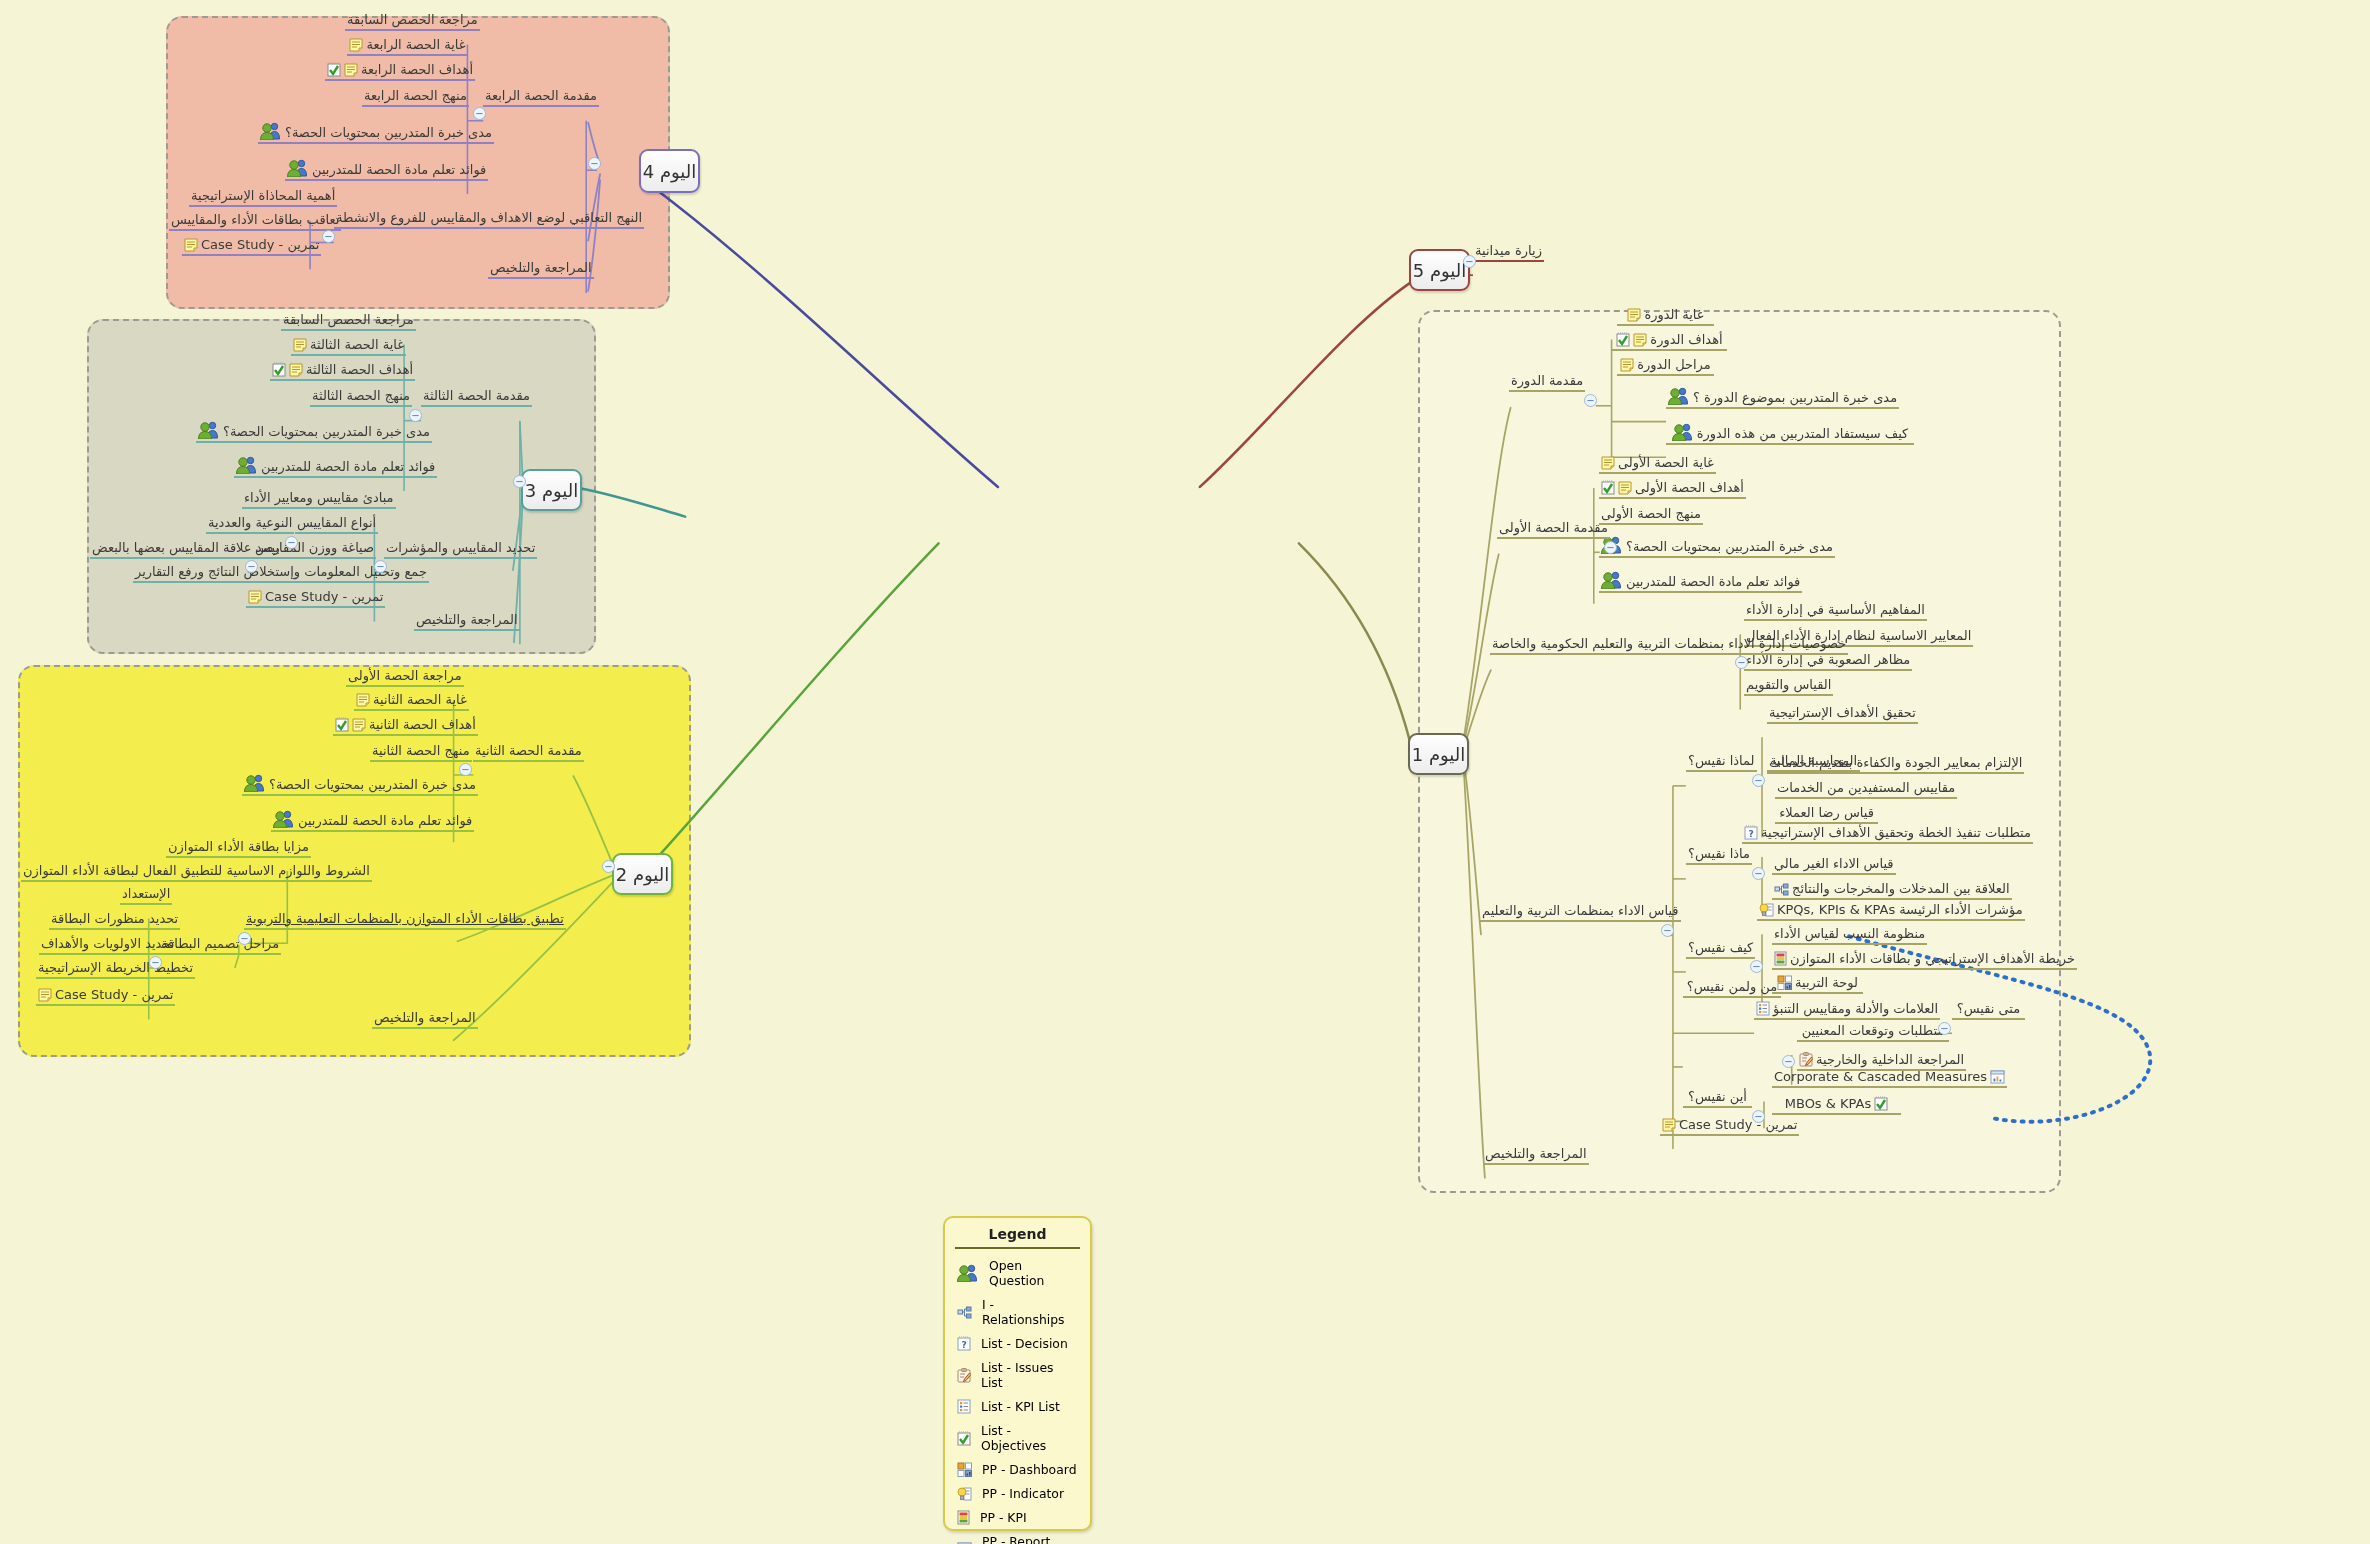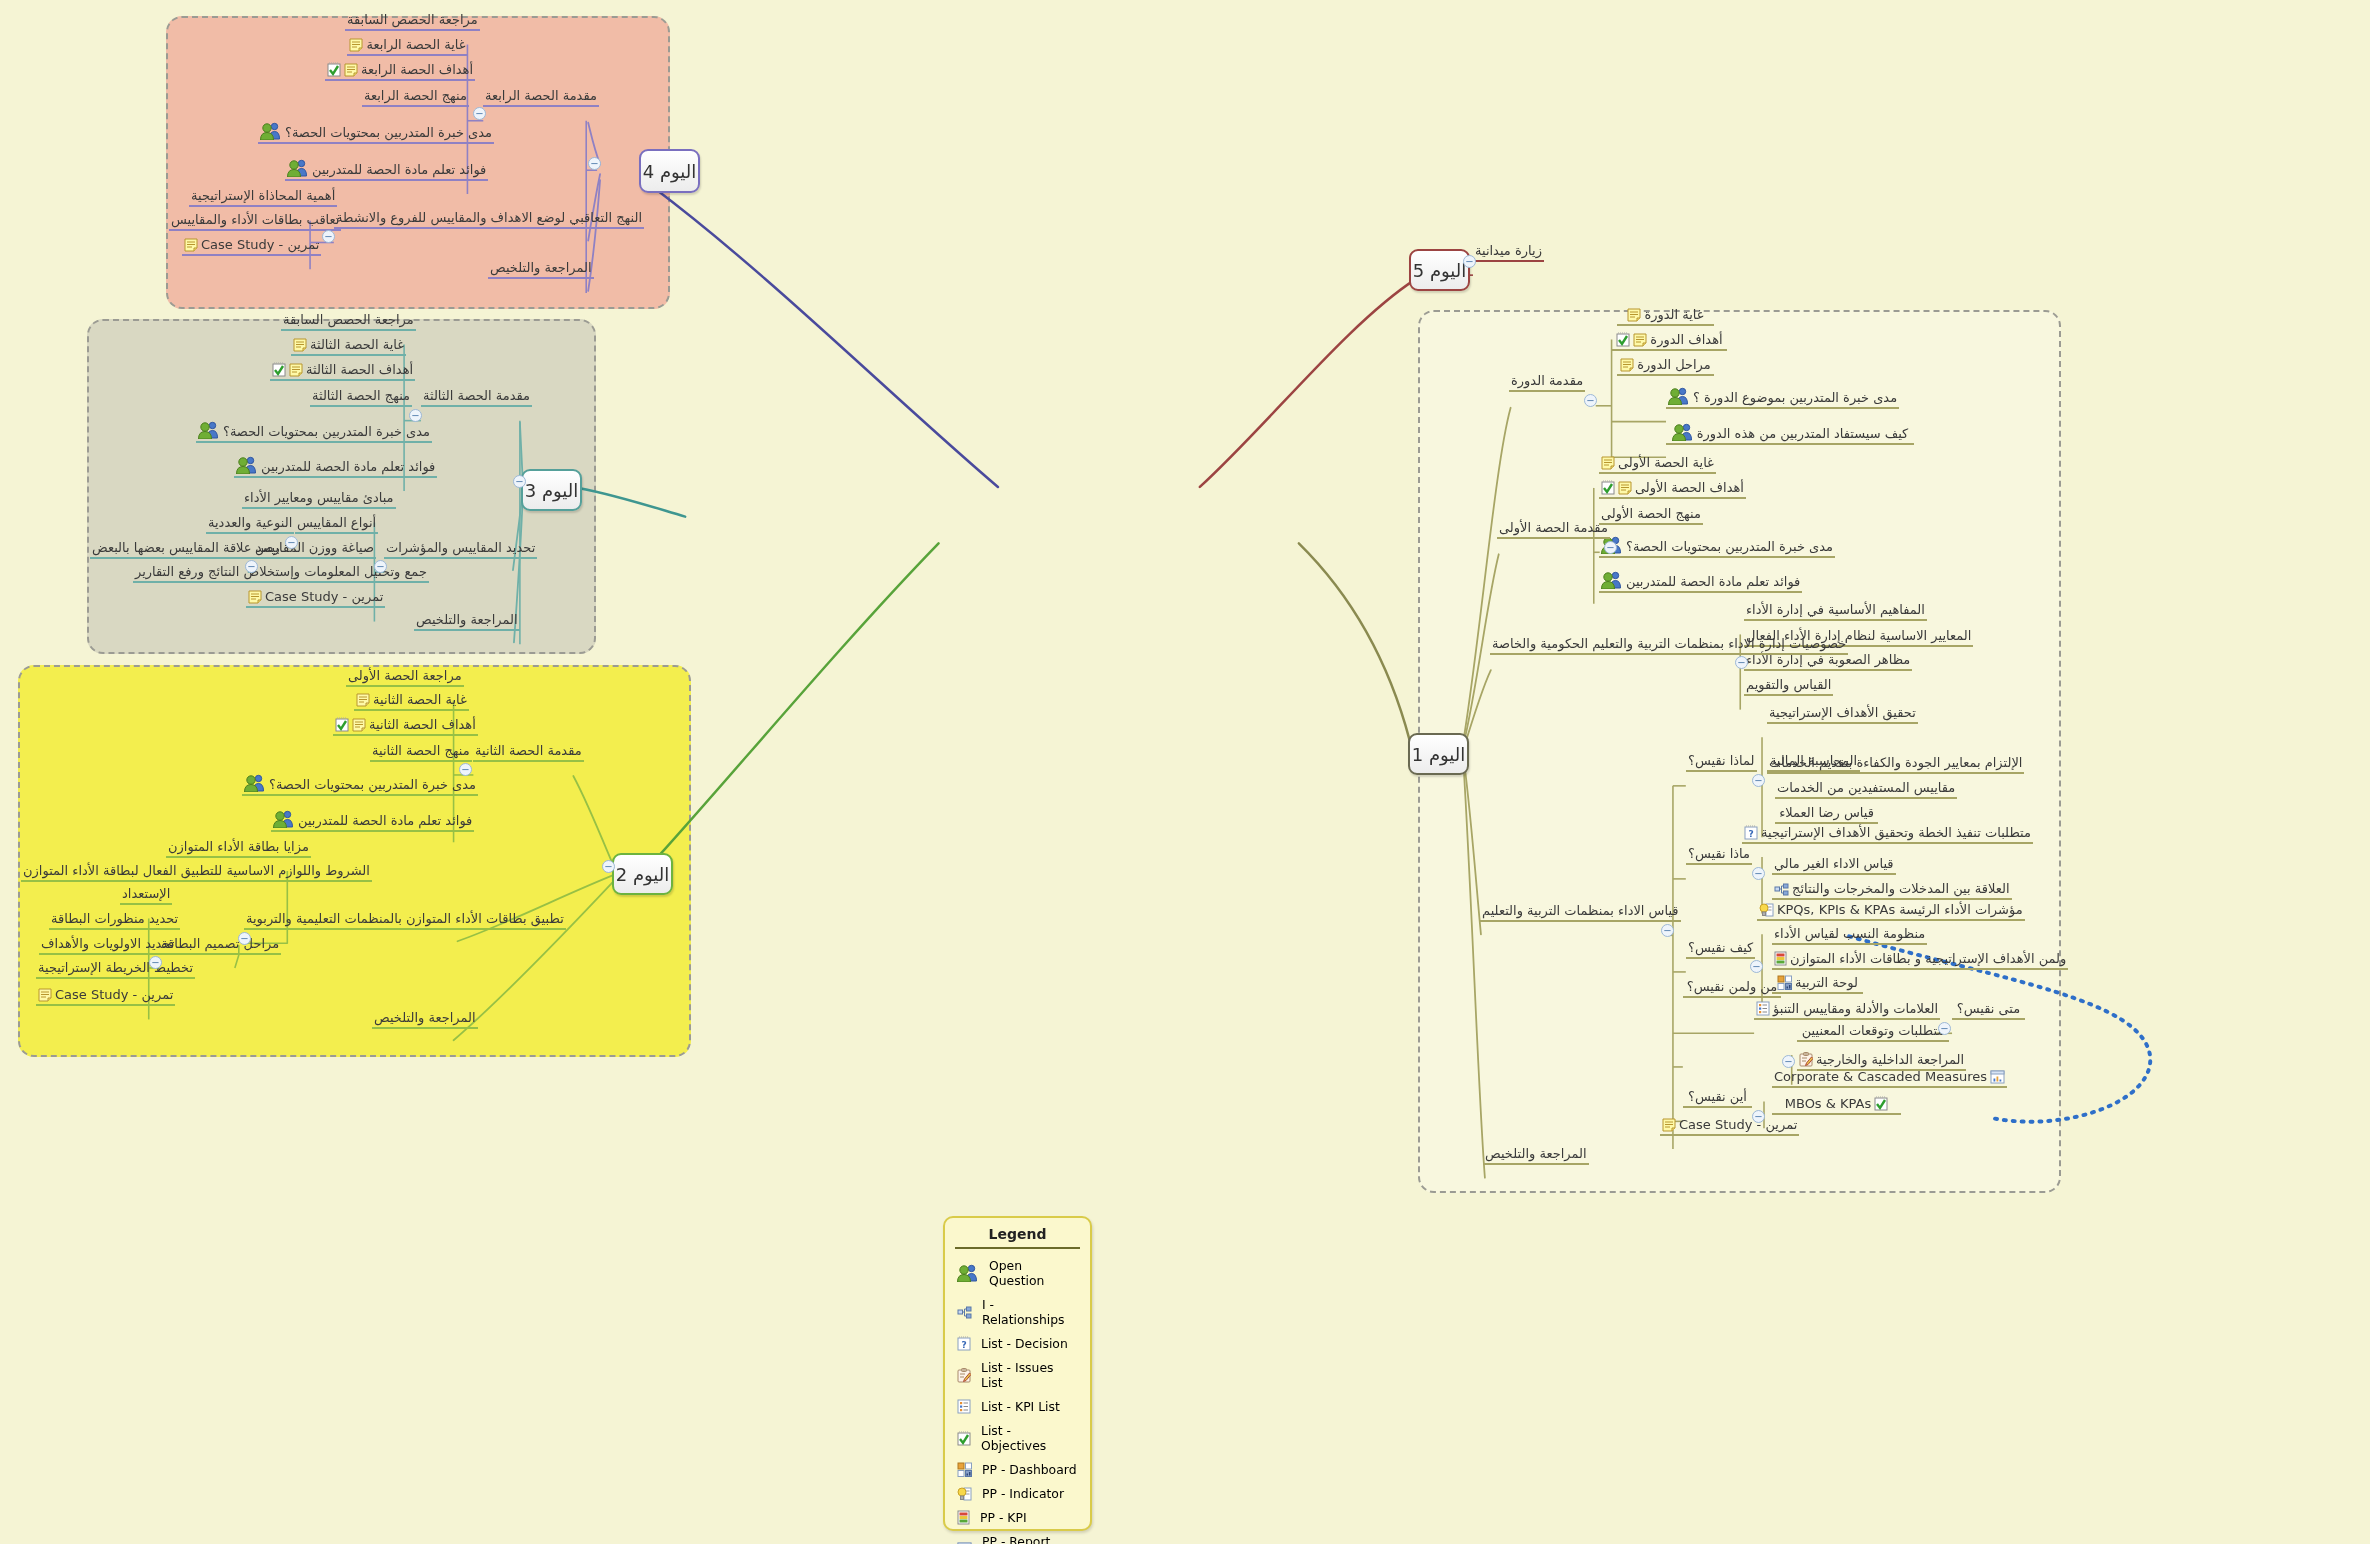--- a/index.html
+++ b/index.html
@@ -426,21 +426,21 @@
     </div>
     <div class="topic" style="left: 21px; top: 862px; min-width: 264px; border-bottom-color: rgb(151, 192, 69);">
       <span>الشروط واللوازم الاساسية للتطبيق الفعال لبطاقة الأداء المتوازن</span>
     </div>
     <div class="topic" style="left: 120px; top: 885px; min-width: 44px; border-bottom-color: rgb(151, 192, 69);">
       <span>الإستعداد</span>
     </div>
     <div class="topic" style="left: 49px; top: 910px; min-width: 100px; border-bottom-color: rgb(151, 192, 69);">
       <span>تحديد منظورات البطاقة</span>
     </div>
-    <div class="topic" style="left: 244px; top: 910px; min-width: 210px; border-bottom-color: rgb(151, 192, 69);">
+    <div class="topic" style="left: 244px; top: 910px; min-width: 210px; border-bottom-color: rgb(151, 192, 69); text-decoration: underline;">
       <span>تطبيق بطاقات الأداء المتوازن بالمنظمات التعليمية والتربوية</span>
     </div>
     <div class="topic" style="left: 39px; top: 935px; min-width: 92px; border-bottom-color: rgb(151, 192, 69);">
       <span>تحديد الاولويات والأهداف</span>
     </div>
     <div class="topic" style="left: 159px; top: 935px; min-width: 75px; border-bottom-color: rgb(151, 192, 69);">
       <span>مراحل تصميم البطاقة</span>
     </div>
     <div class="topic" style="left: 36px; top: 959px; min-width: 91px; border-bottom-color: rgb(151, 192, 69);">
       <span>تخطيط الخريطة الإستراتيجية</span>
@@ -637,21 +637,21 @@
           <line x1="8.5" y1="5" x2="12.5" y2="5" stroke="#999"></line>
           <line x1="8.5" y1="8" x2="12.5" y2="8" stroke="#999"></line>
           <circle cx="5" cy="6" r="4" fill="#f8d84a" stroke="#c9a227"></circle>
           <rect x="3.5" y="10" width="3" height="3.5" fill="#b0b0b0" stroke="#888"></rect>
         </svg></span>
     </div>
     <div class="topic" style="left: 1772px; top: 925px; min-width: 138px; border-bottom-color: rgb(167, 165, 101);">
       <span>منظومة النسب لقياس الأداء</span>
     </div>
     <div class="topic" style="left: 1772px; top: 950px; min-width: 238px; border-bottom-color: rgb(167, 165, 101);">
-      <span>ولمن الأهداف الإستراتيجية و بطاقات الأداء المتوازن</span>
+      <span>خريطة الأهداف الإستراتيجي و بطاقات الأداء المتوازن</span>
       <span class="ic"><svg width="13" height="15" viewBox="0 0 13 15">
           <rect x="1" y="1" width="11" height="13" fill="#fff" stroke="#8a8a8a"></rect>
           <rect x="2.5" y="2.5" width="8" height="3" fill="#d84838"></rect>
           <rect x="2.5" y="6" width="8" height="3" fill="#e8c83a"></rect>
           <rect x="2.5" y="9.5" width="8" height="3" fill="#58a838"></rect>
         </svg></span>
     </div>
     <div class="topic" style="left: 1772px; top: 974px; min-width: 91px; border-bottom-color: rgb(167, 165, 101);">
       <span>لوحة التربية</span>
       <span class="ic"><svg width="15" height="15" viewBox="0 0 15 15">

